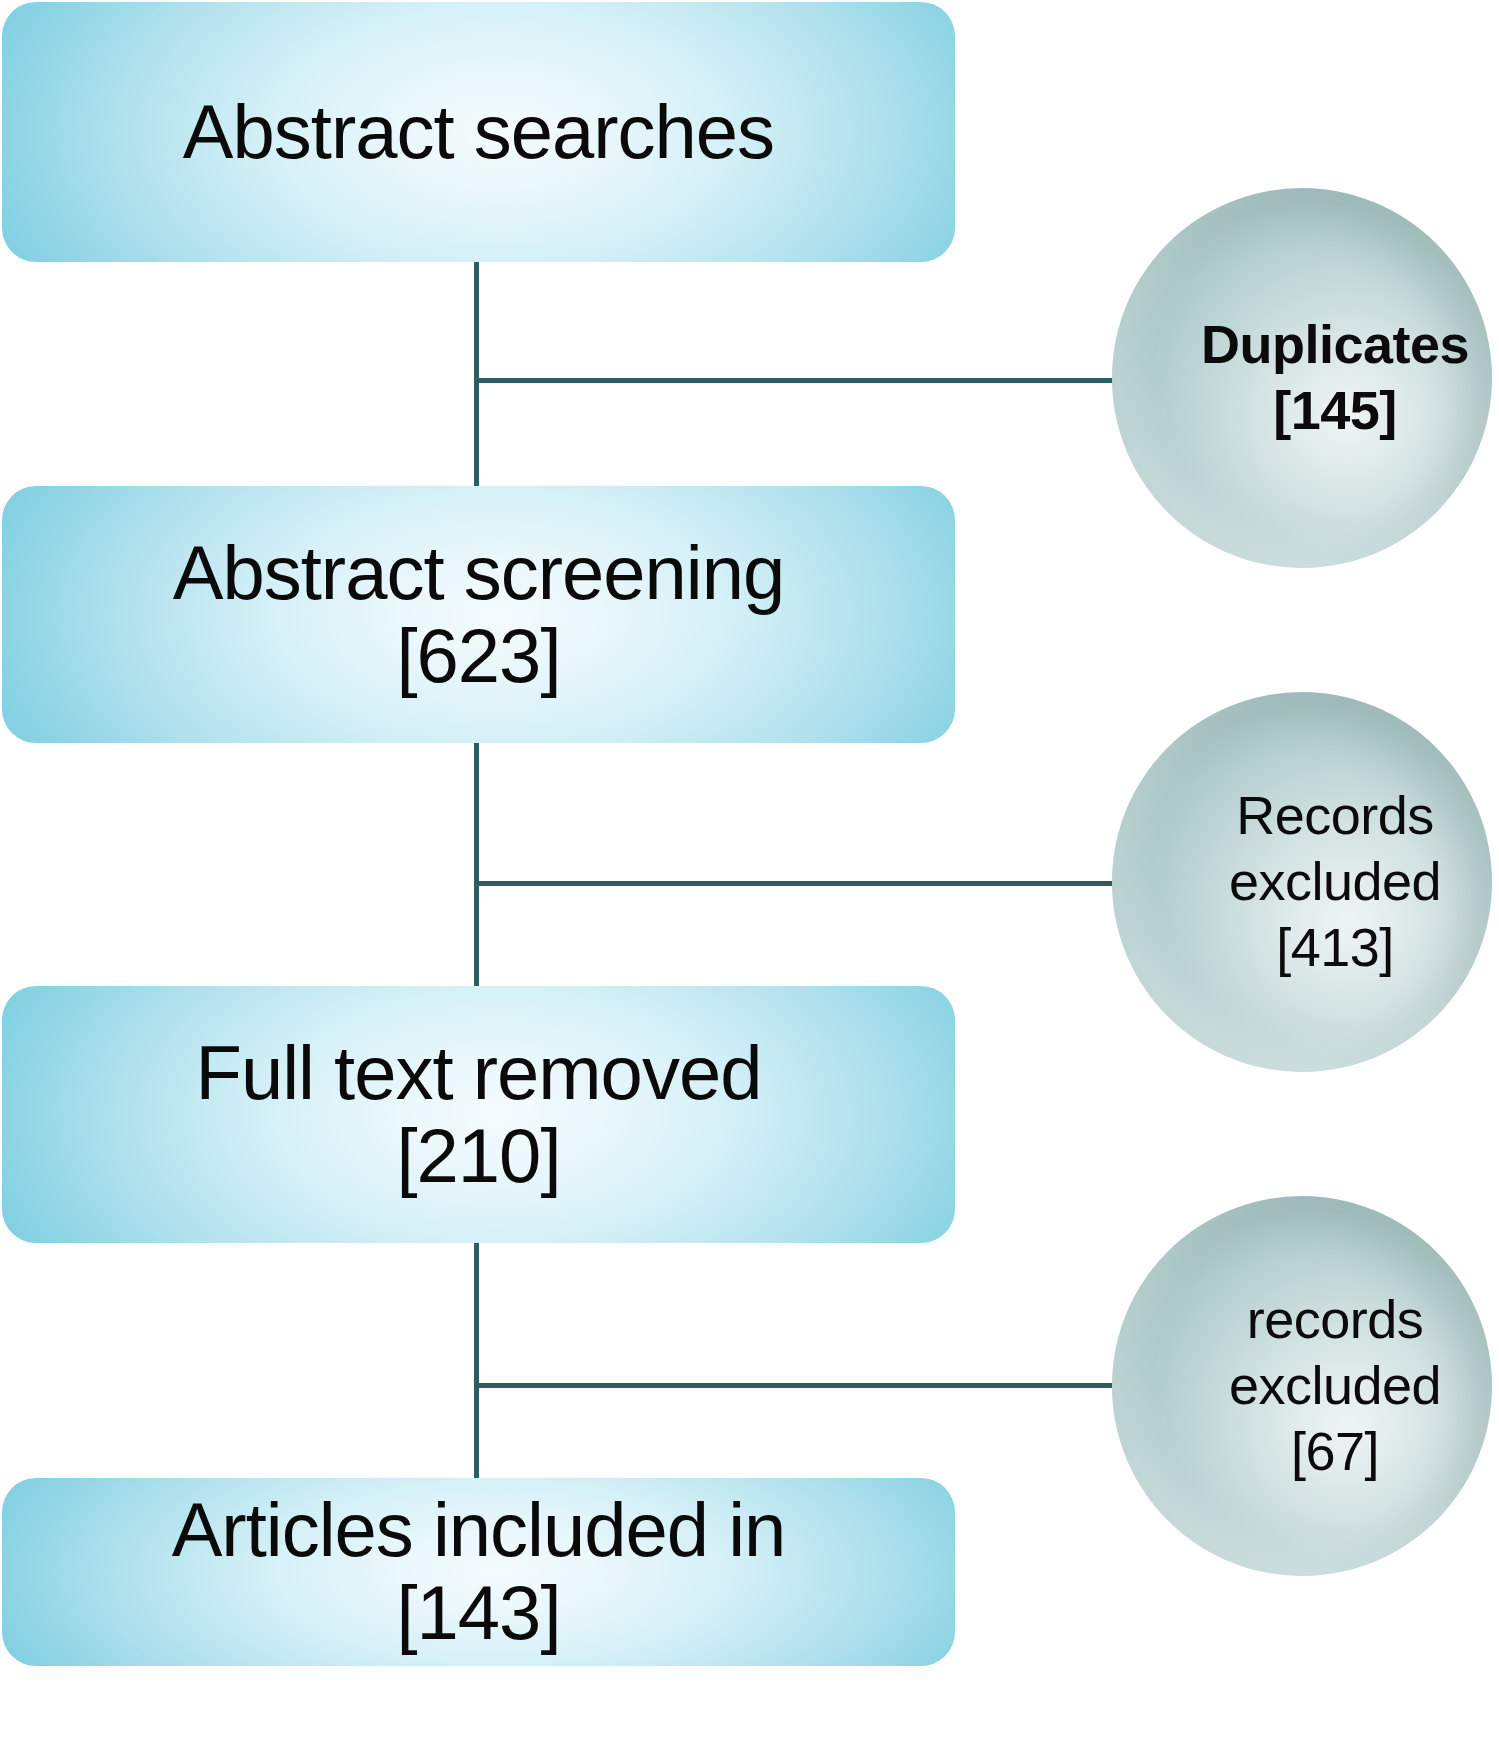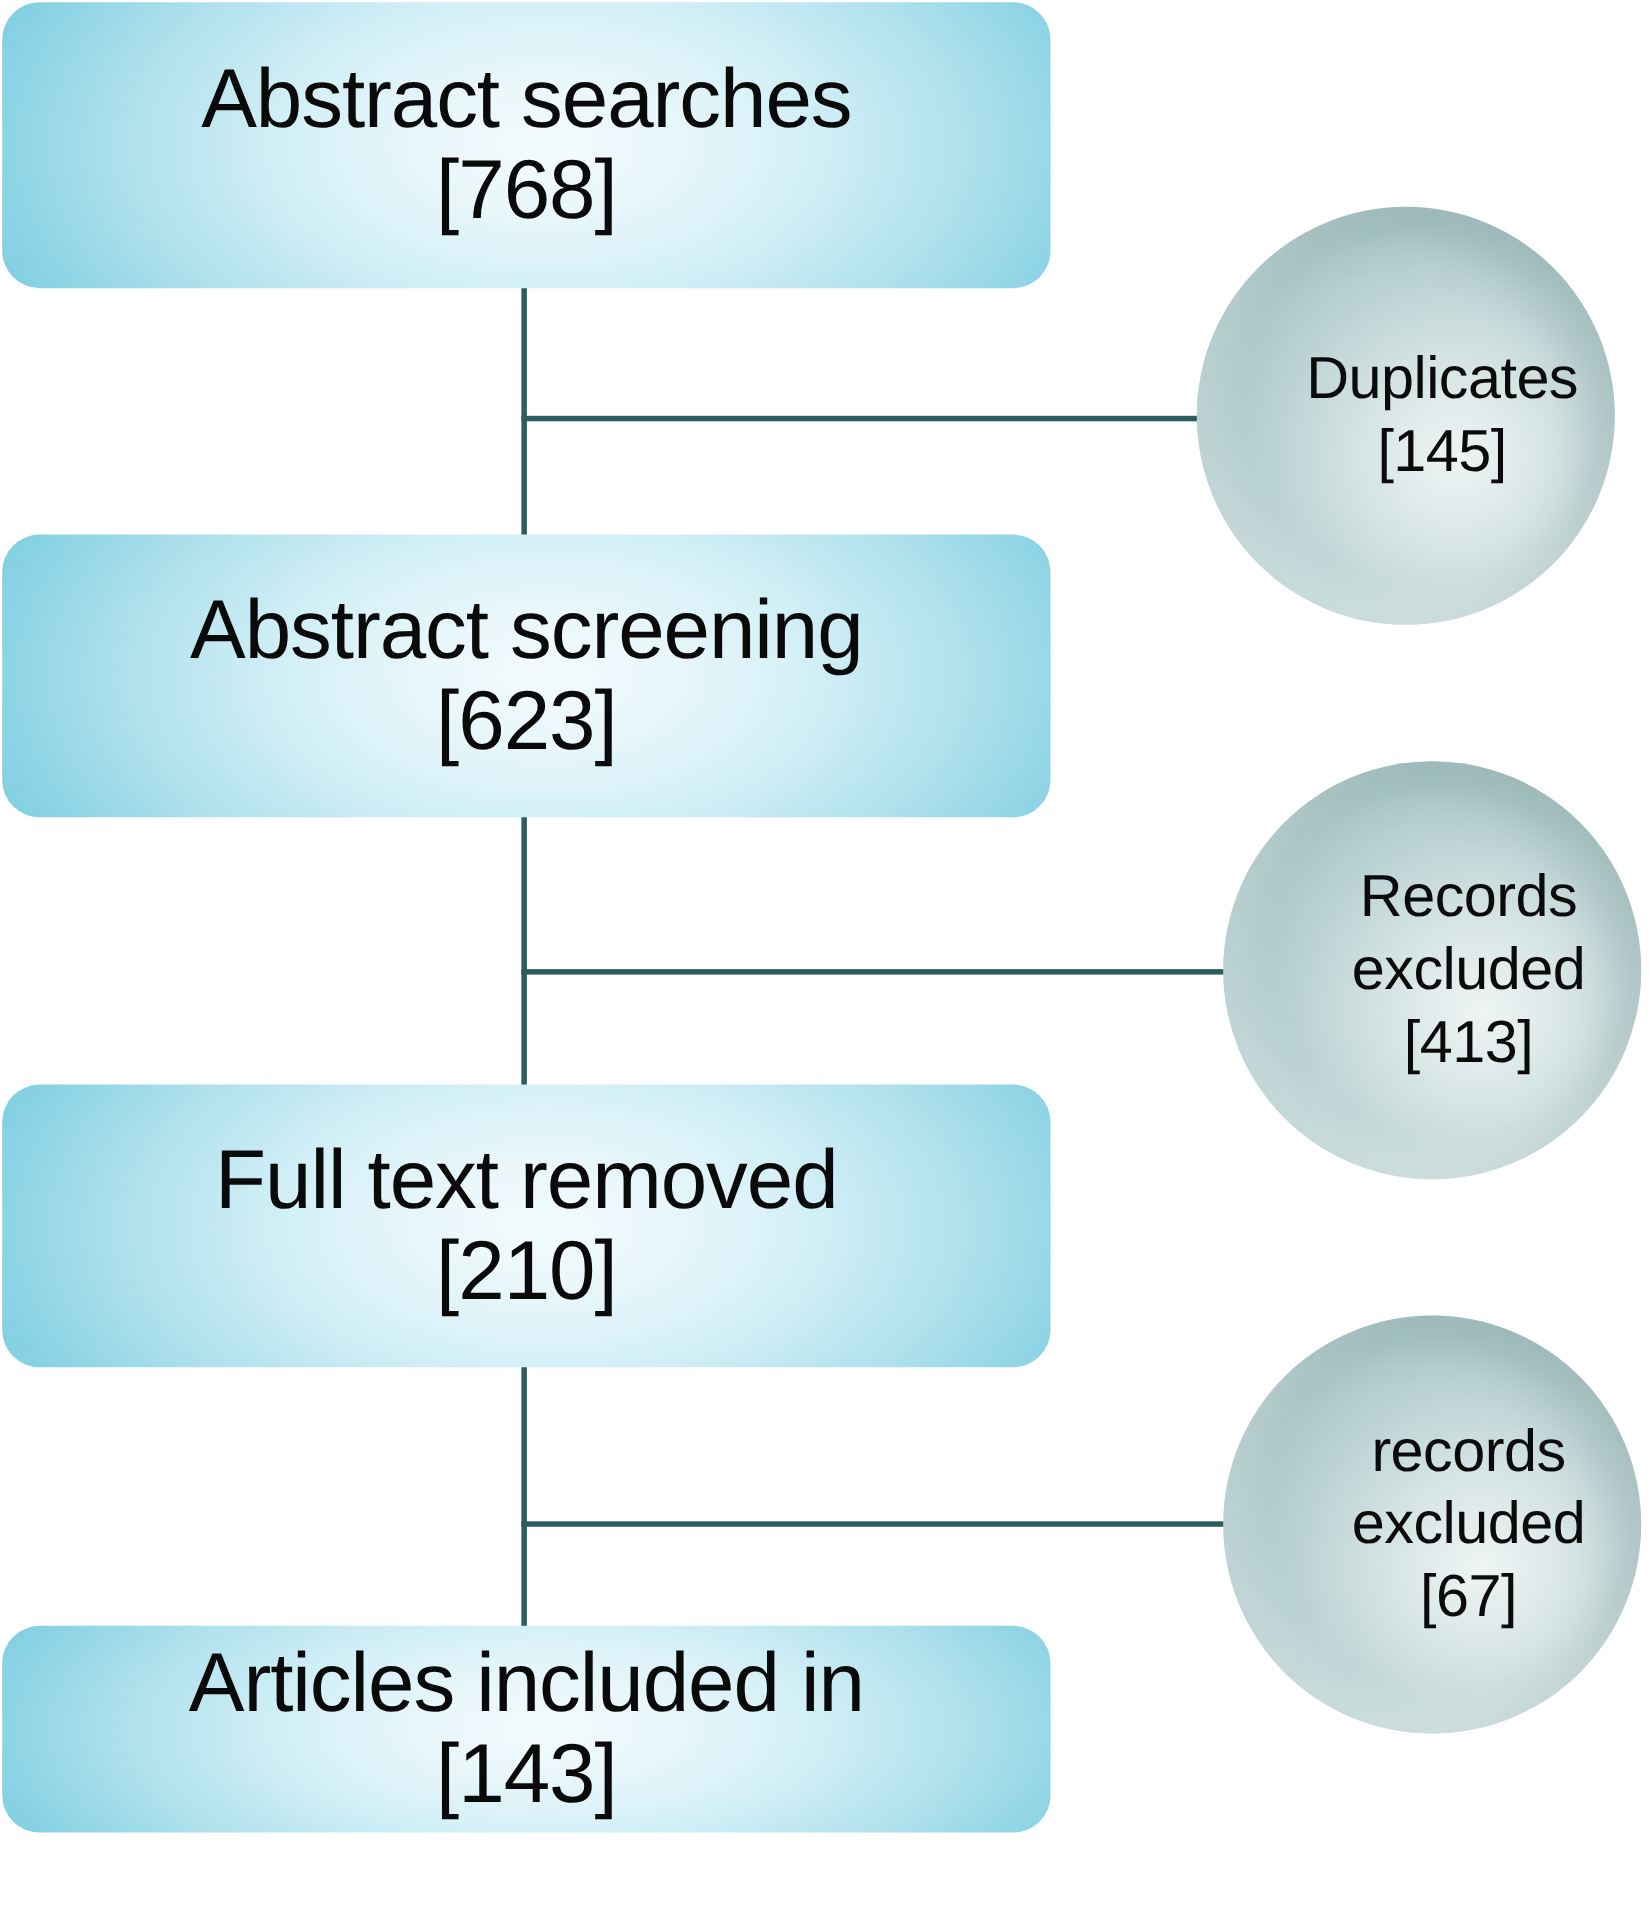--- a/index.html
+++ b/index.html
@@ -126,39 +126,38 @@
   <div class="conn-horz" style="left:474px; top:378px; width:650px;"></div>
 
   <div class="conn-vert" style="left:474px; top:738px; height:252px;"></div>
   <div class="conn-horz" style="left:474px; top:881px; width:650px;"></div>
 
   <div class="conn-vert" style="left:474px; top:1238px; height:244px;"></div>
   <div class="conn-horz" style="left:474px; top:1383px; width:650px;"></div>
 
   <div class="stage-box" id="box-0">
     <div class="stage-line">Abstract searches</div>
-    <div class="stage-count">[768]</div>
   </div>
 
   <div class="stage-box" id="box-1">
     <div class="stage-line">Abstract screening</div>
     <div class="stage-count">[623]</div>
   </div>
 
   <div class="stage-box" id="box-2">
     <div class="stage-line">Full text removed</div>
     <div class="stage-count">[210]</div>
   </div>
 
   <div class="stage-box" id="box-3">
     <div class="stage-line">Articles included in</div>
     <div class="stage-count">[143]</div>
   </div>
 
-  <div class="sphere" style="left:1088px; top:188px; width:380px; height:380px;">
+  <div class="sphere" style="left:1112px; top:188px; width:380px; height:380px;font-weight:bold;">
     <div class="sphere-inner">
       <div class="sphere-line">Duplicates</div>
       <div class="sphere-count">[145]</div>
     </div>
   </div>
 
   <div class="sphere" style="left:1112px; top:692px; width:380px; height:380px;">
     <div class="sphere-inner">
       <div class="sphere-line">Records</div>
       <div class="sphere-line">excluded</div>

